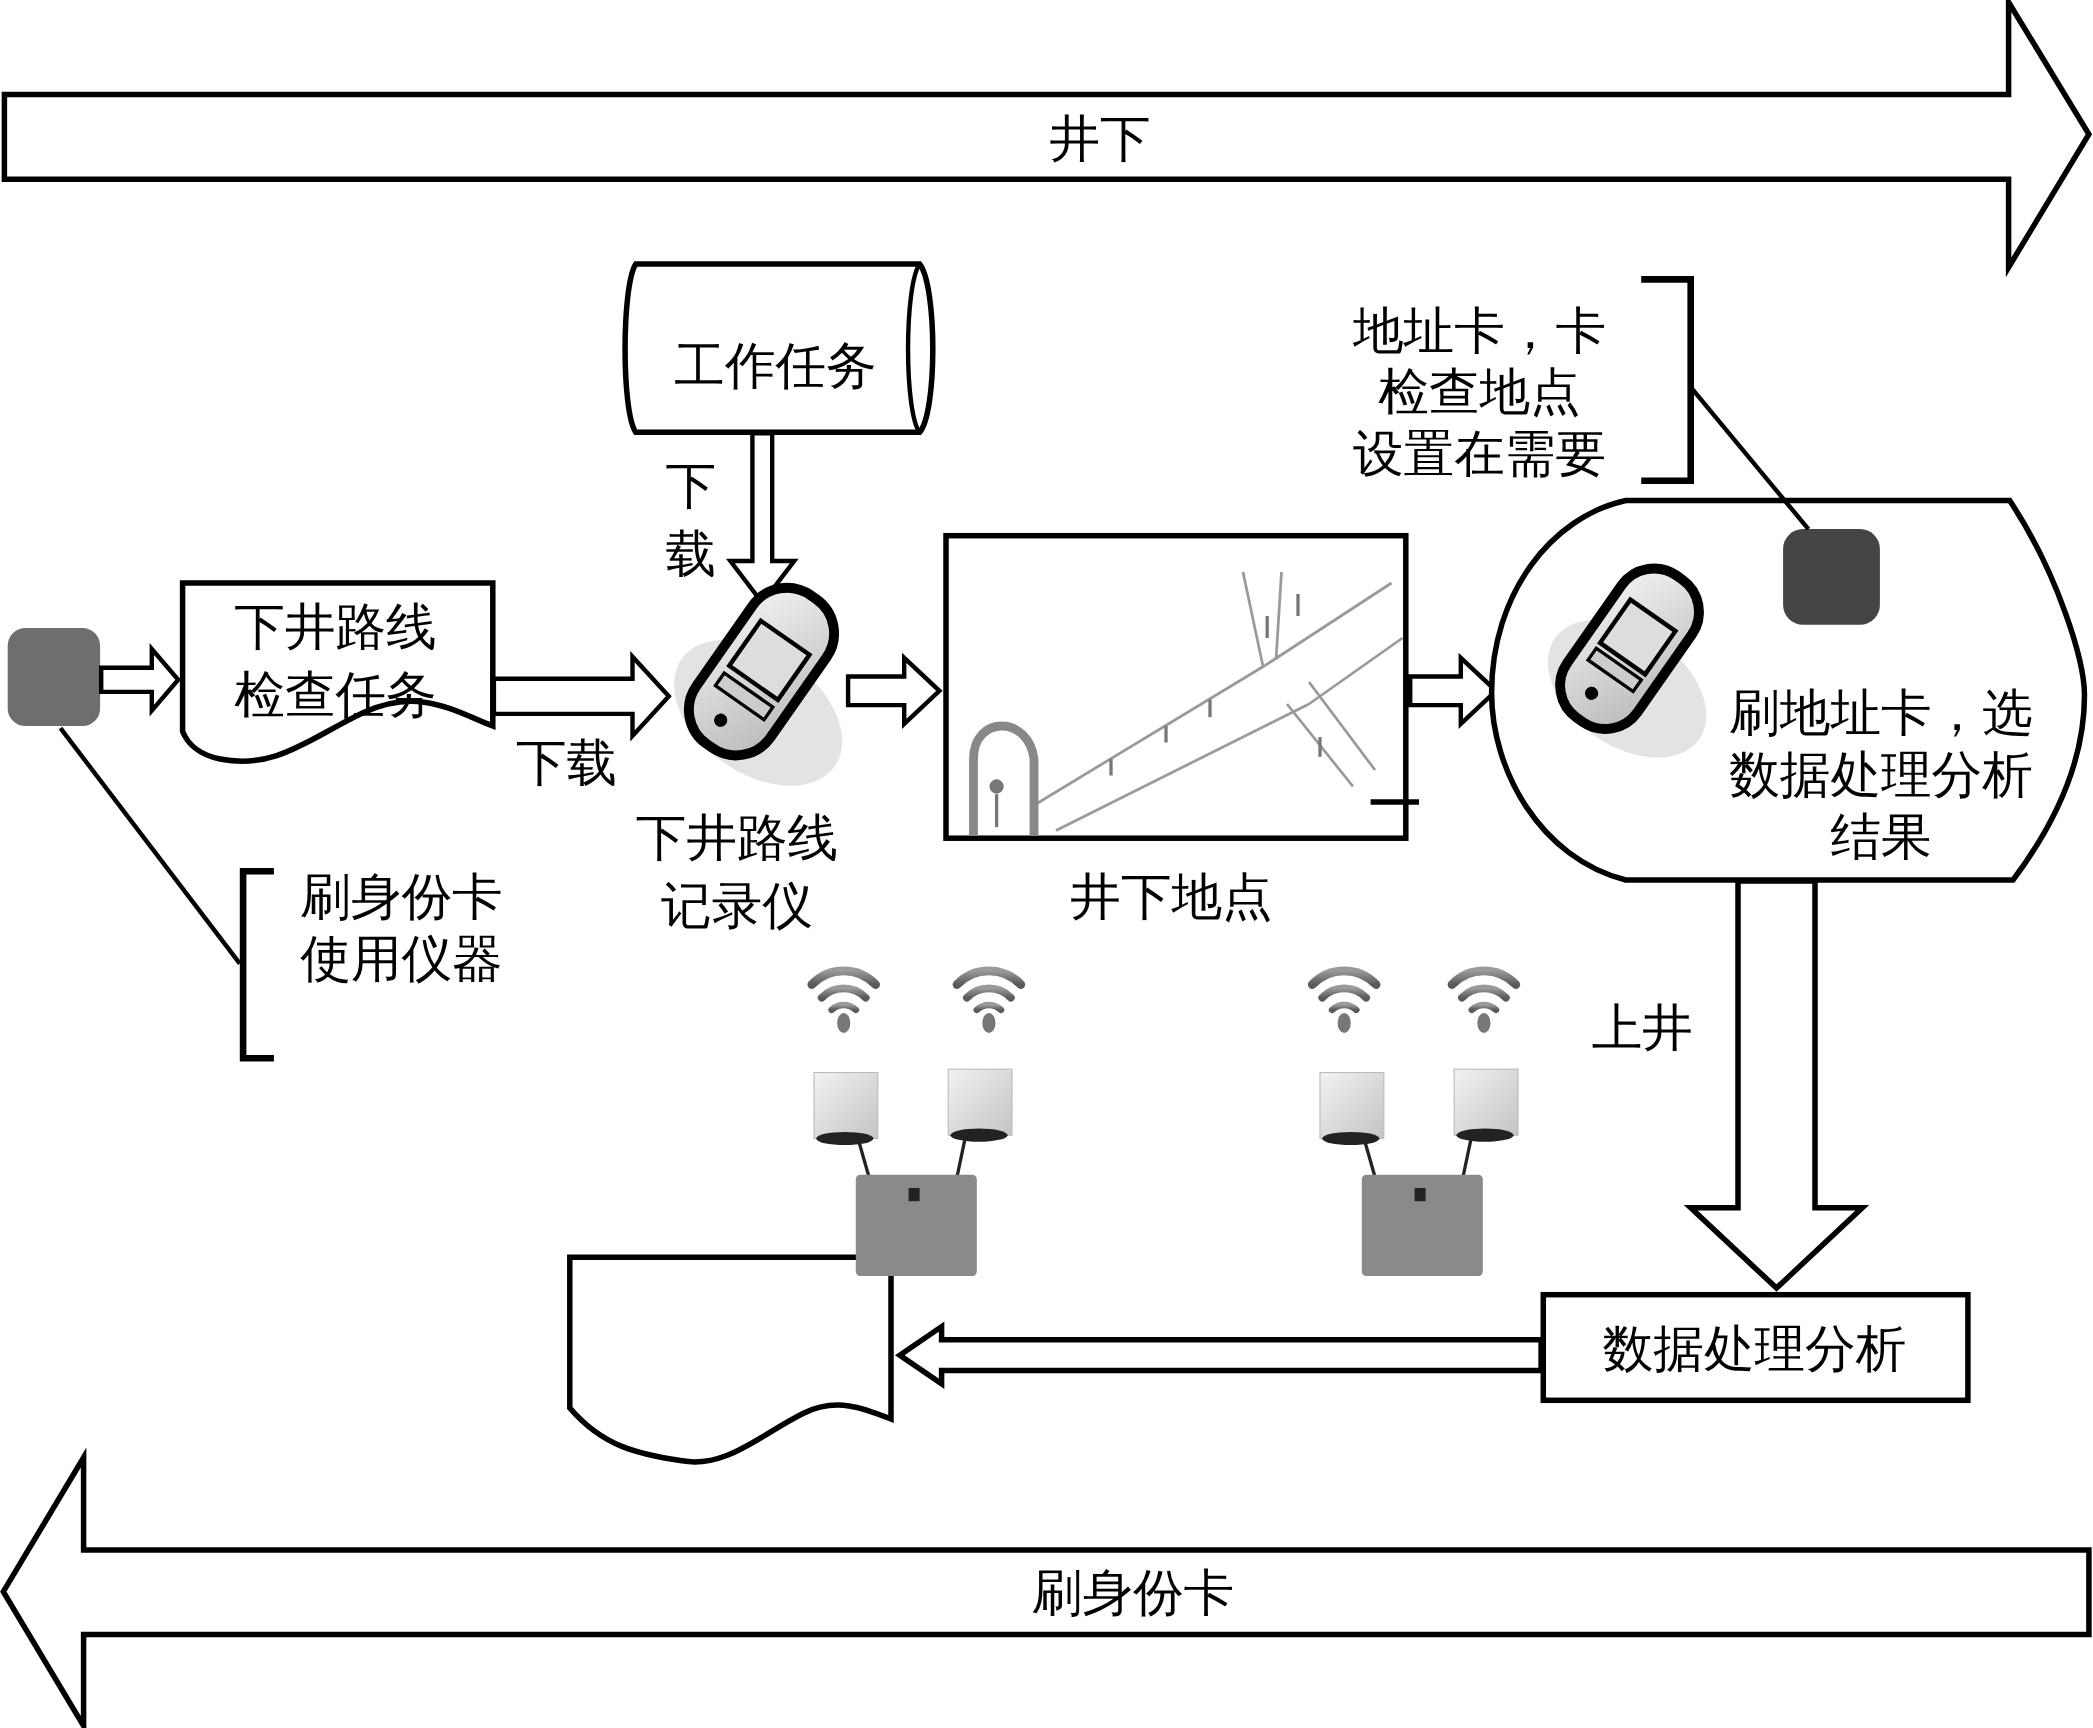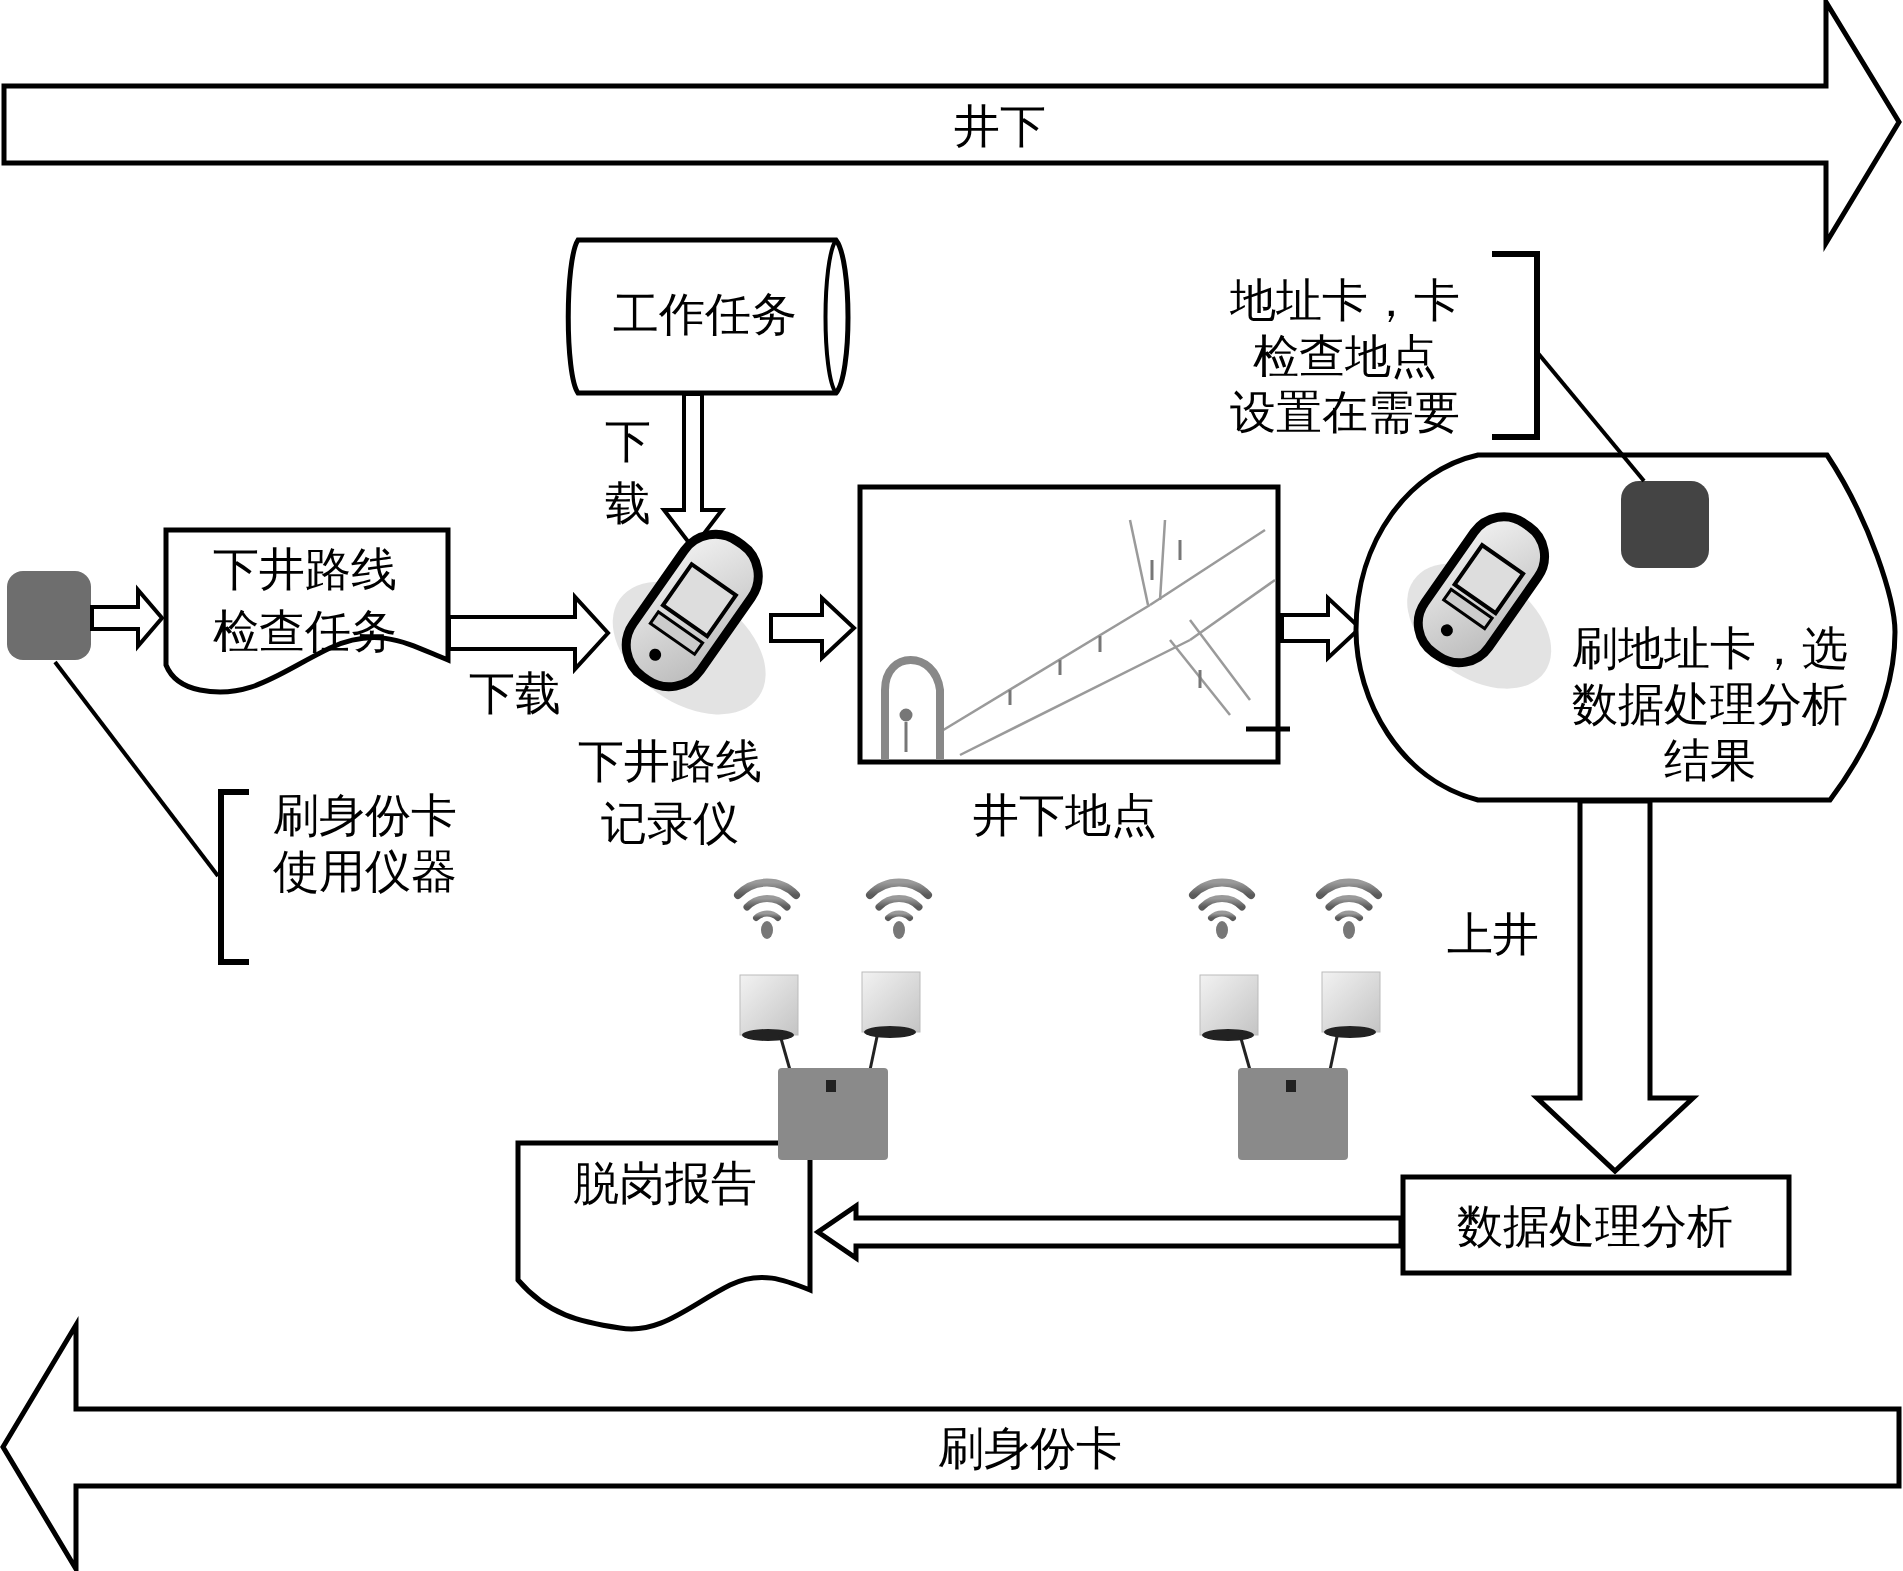--- a/index.html
+++ b/index.html
@@ -161,21 +161,21 @@
       <line x1="1338" y1="1032" x2="1330" y2="1070" stroke="#222" stroke-width="3"></line>
       <rect x="1238" y="1068" width="110" height="92" rx="4" fill="#8a8a8a"></rect>
       <rect x="1286" y="1080" width="10" height="12" fill="#222"></rect>
     </g>
   </g>
 </svg>
 
 <div class="lbl" style="left:900px;top:98px;width:200px;text-align:center;">井下</div>
 <div class="lbl" style="left:880px;top:1420px;width:300px;">刷身份卡</div>
 
-<div class="lbl" style="left:580px;top:286px;width:250px;">工作任务</div>
+<div class="lbl" style="left:580px;top:304px;width:250px;">工作任务</div>
 
 <div class="lbl" style="left:170px;top:538px;width:270px;line-height:62px;">
   <div>下井路线</div>
   <div>检查任务</div>
 </div>
 
 <div class="lbl" style="left:598px;top:410px;width:60px;line-height:62px;">
   <div>下</div>
   <div>载</div>
 </div>
@@ -204,14 +204,13 @@
 <div class="lbl" style="left:250px;top:788px;width:230px;line-height:56px;font-family:Liberation Serif, serif;">
   <div>刷身份卡</div>
   <div>使用仪器</div>
 </div>
 
 <div class="lbl" style="left:1428px;top:906px;width:130px;">上井</div>
 
 <div class="lbl" style="left:1410px;top:1198px;width:370px;">数据处理分析</div>
 
 <div class="lbl" style="left:520px;top:1152px;width:290px;line-height:62px;">
-  <div>脱岗报告</div>
 </div>
 
 </body></html>

